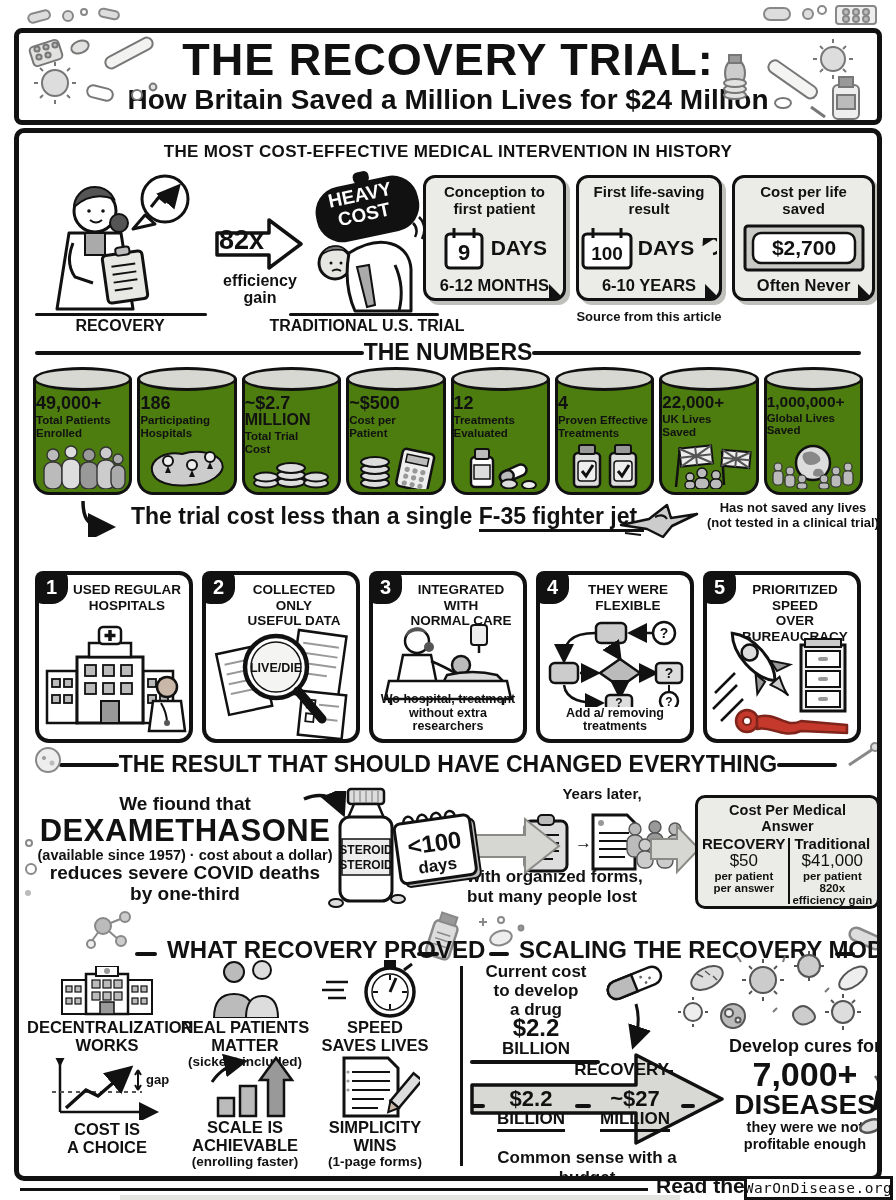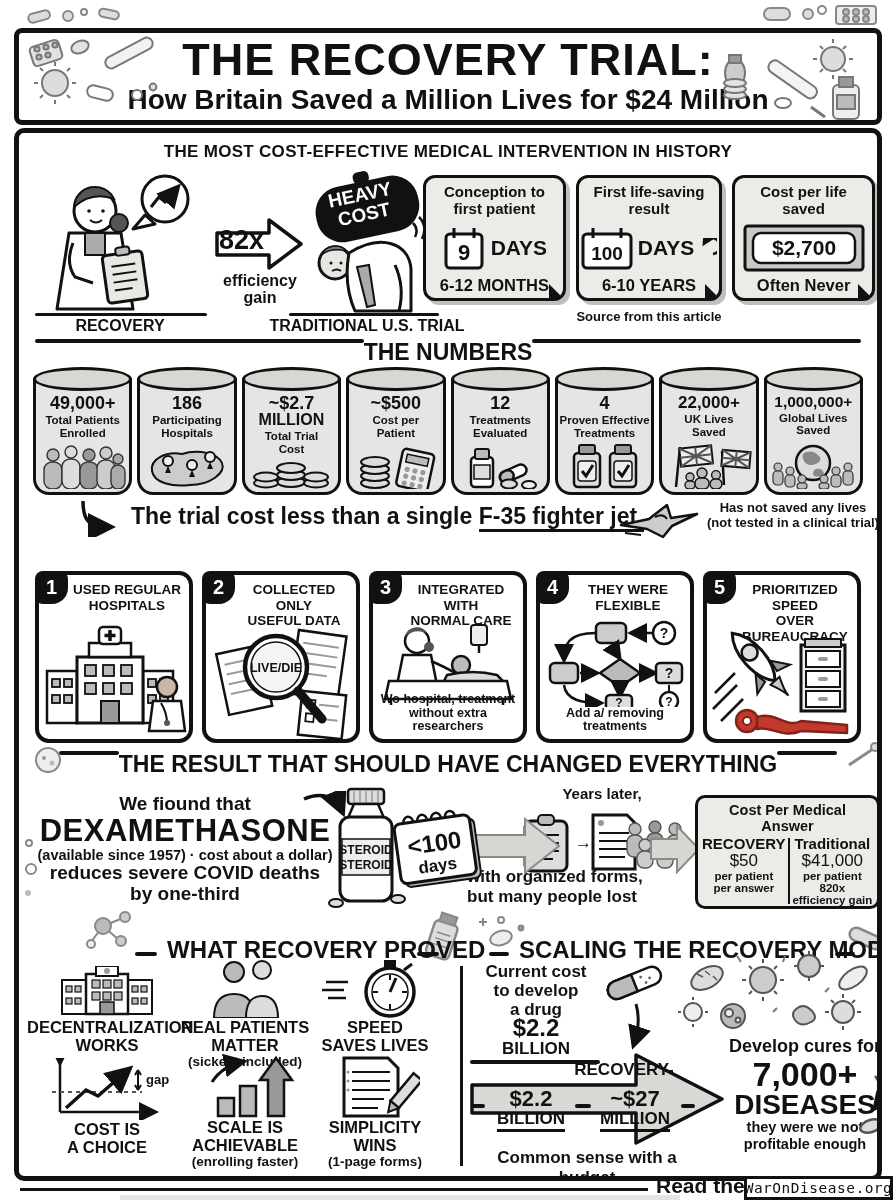--- a/index.html
+++ b/index.html
@@ -14,21 +14,21 @@
   
   .hdr { position:absolute; left:14px; top:28px; width:868px; height:97px; border:5px solid #111; border-radius:8px; background:#fff; }
   .hdr-title { text-align:center; font-size:45px; font-weight:bold; letter-spacing:1px; margin-top:3px; line-height:1.05; }
   .hdr-sub { text-align:center; font-size:28px; font-weight:bold; margin-top:1px; }
 
   
   .main { position:absolute; left:14px; top:128px; width:868px; height:1053px; border:5px solid #111; border-radius:10px; background:#fff; overflow:hidden; }
 
   .sec-title { position:absolute; left:0; width:858px; text-align:center; font-size:17px; font-weight:bold; letter-spacing:0.3px; }
 
-  .divider { position:absolute; left:16px; width:826px; display:flex; }
+  .divider { position:absolute; left:16px; width:826px; display:flex; align-items:center; }
   .divider .ln { flex:1; height:4px; background:#111; border-radius:2px; }
   .divider .dcap { font-size:23px; font-weight:bold; white-space:nowrap; }
   .divider .dcap .paren { font-size:19px; }
 
   .figlabel { position:absolute; font-size:16px; font-weight:bold; text-align:center; }
   .ground { position:absolute; height:3px; background:#111; border-radius:2px; }
 
   
   .cards { position:absolute; left:404px; top:42px; width:452px; display:flex; gap:10px; }
   .card { flex:1; background:#ebebe7; border:3px solid #111; border-radius:12px; box-shadow:4px 4px 0 #bfbfbb; padding:6px 2px 4px; position:relative; height:126px; }
@@ -37,21 +37,21 @@
   .card-title { text-align:center; font-size:15px; font-weight:bold; line-height:1.1; }
   .card-mid { display:flex; align-items:center; justify-content:center; gap:5px; margin-top:5px; height:52px; }
   .card-unit { font-size:21px; font-weight:bold; }
   .card-bot { text-align:center; font-size:16.5px; font-weight:bold; margin-top:2px; }
   .src-note { position:absolute; left:555px; top:176px; width:150px; text-align:center; font-size:13px; font-weight:bold; }
 
   
   .jars { position:absolute; left:14px; top:234px; width:830px; display:flex; gap:5px; }
   .jar { flex:1; position:relative; height:128px; }
   .jar-top { height:24px; border:3px solid #111; border-radius:50%; background:#d8d8d3; position:relative; z-index:2; }
-  .jar-body { margin-top:-12px; height:116px; border:3px solid #111; border-top:none; border-radius:0 0 16px 16px; background:#e5e5e5; padding-top:15px; text-align:center; position:relative; z-index:1; overflow:hidden; }
+  .jar-body { margin-top:-12px; height:116px; border:3px solid #111; border-top:none; border-radius:0 0 16px 16px; background:#4d7c0f; padding-top:15px; text-align:left; position:relative; z-index:1; overflow:hidden; }
   .jar-val { font-size:18px; font-weight:bold; line-height:1; }
   .jar-val2 { font-size:16px; font-weight:bold; line-height:1; }
   .jar-lab { font-size:11.5px; font-weight:bold; line-height:1.12; margin-top:2px; }
   .jar-ico { position:absolute; left:0; right:0; bottom:3px; display:flex; justify-content:center; }
 
   
   .f35-text { position:absolute; font-size:23px; font-weight:bold; white-space:nowrap; }
   .f35-u { border-bottom:3px solid #111; }
   .f35-note { position:absolute; font-size:13px; font-weight:bold; line-height:1.15; text-align:center; }
 

